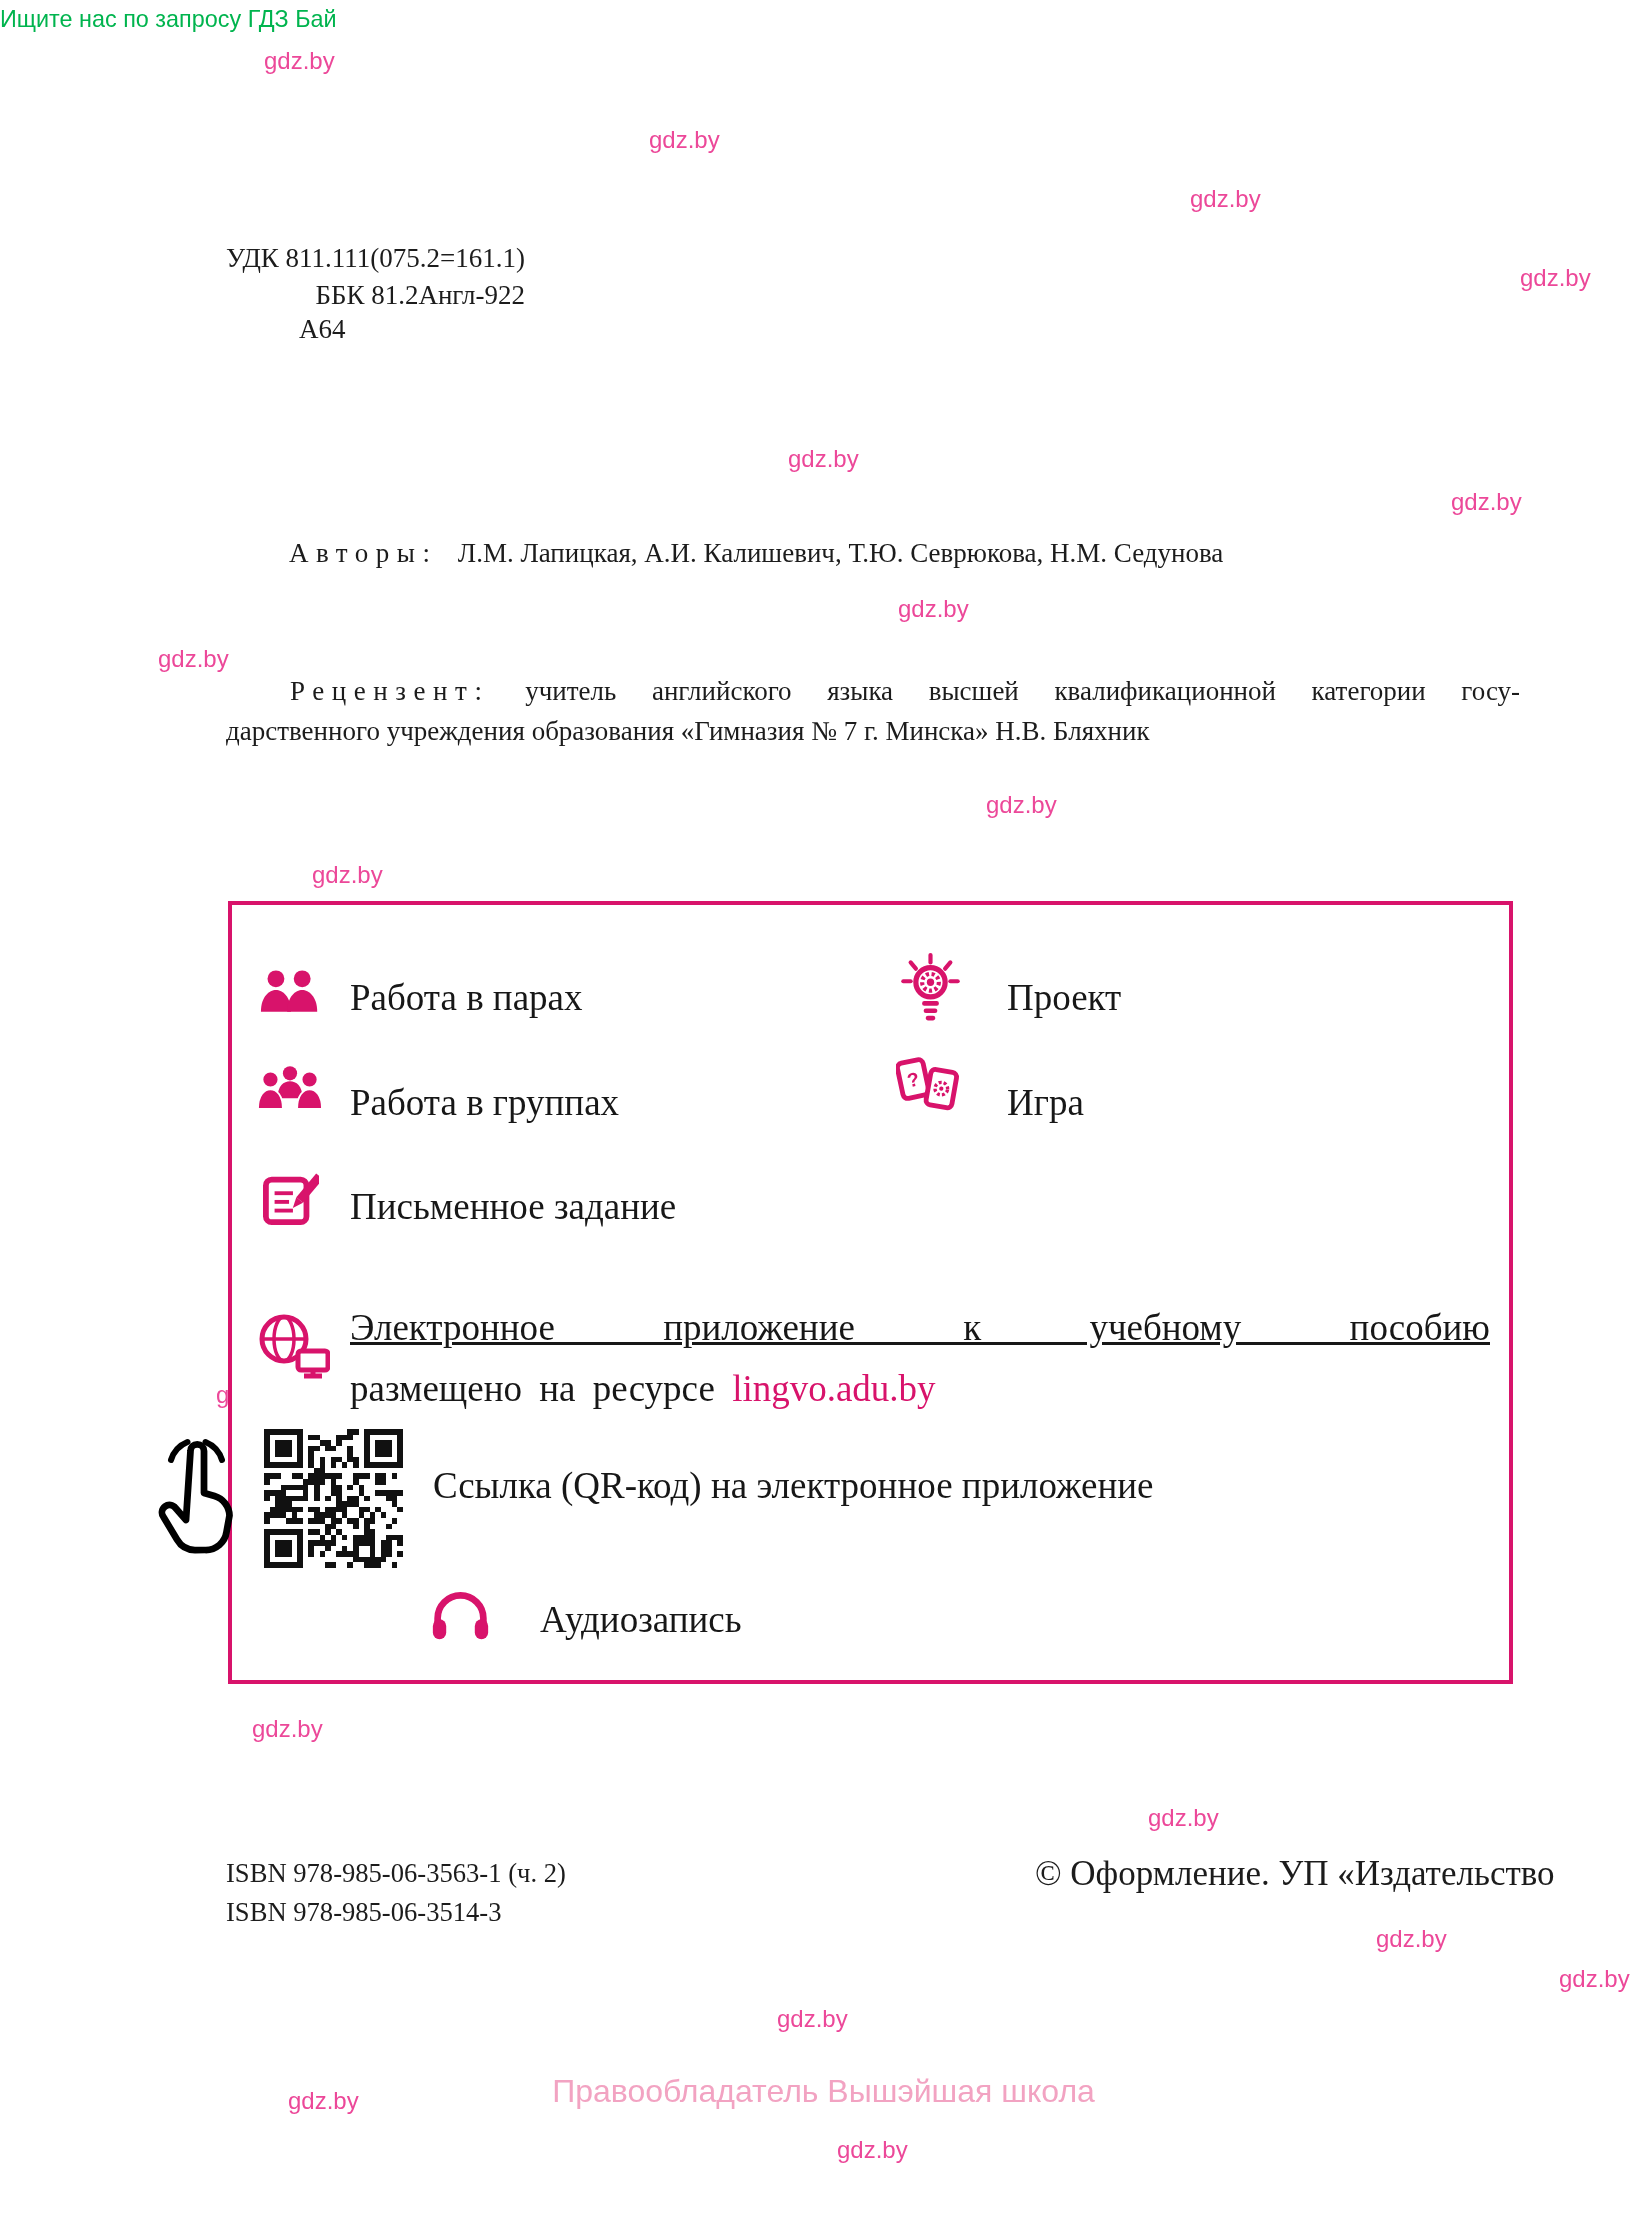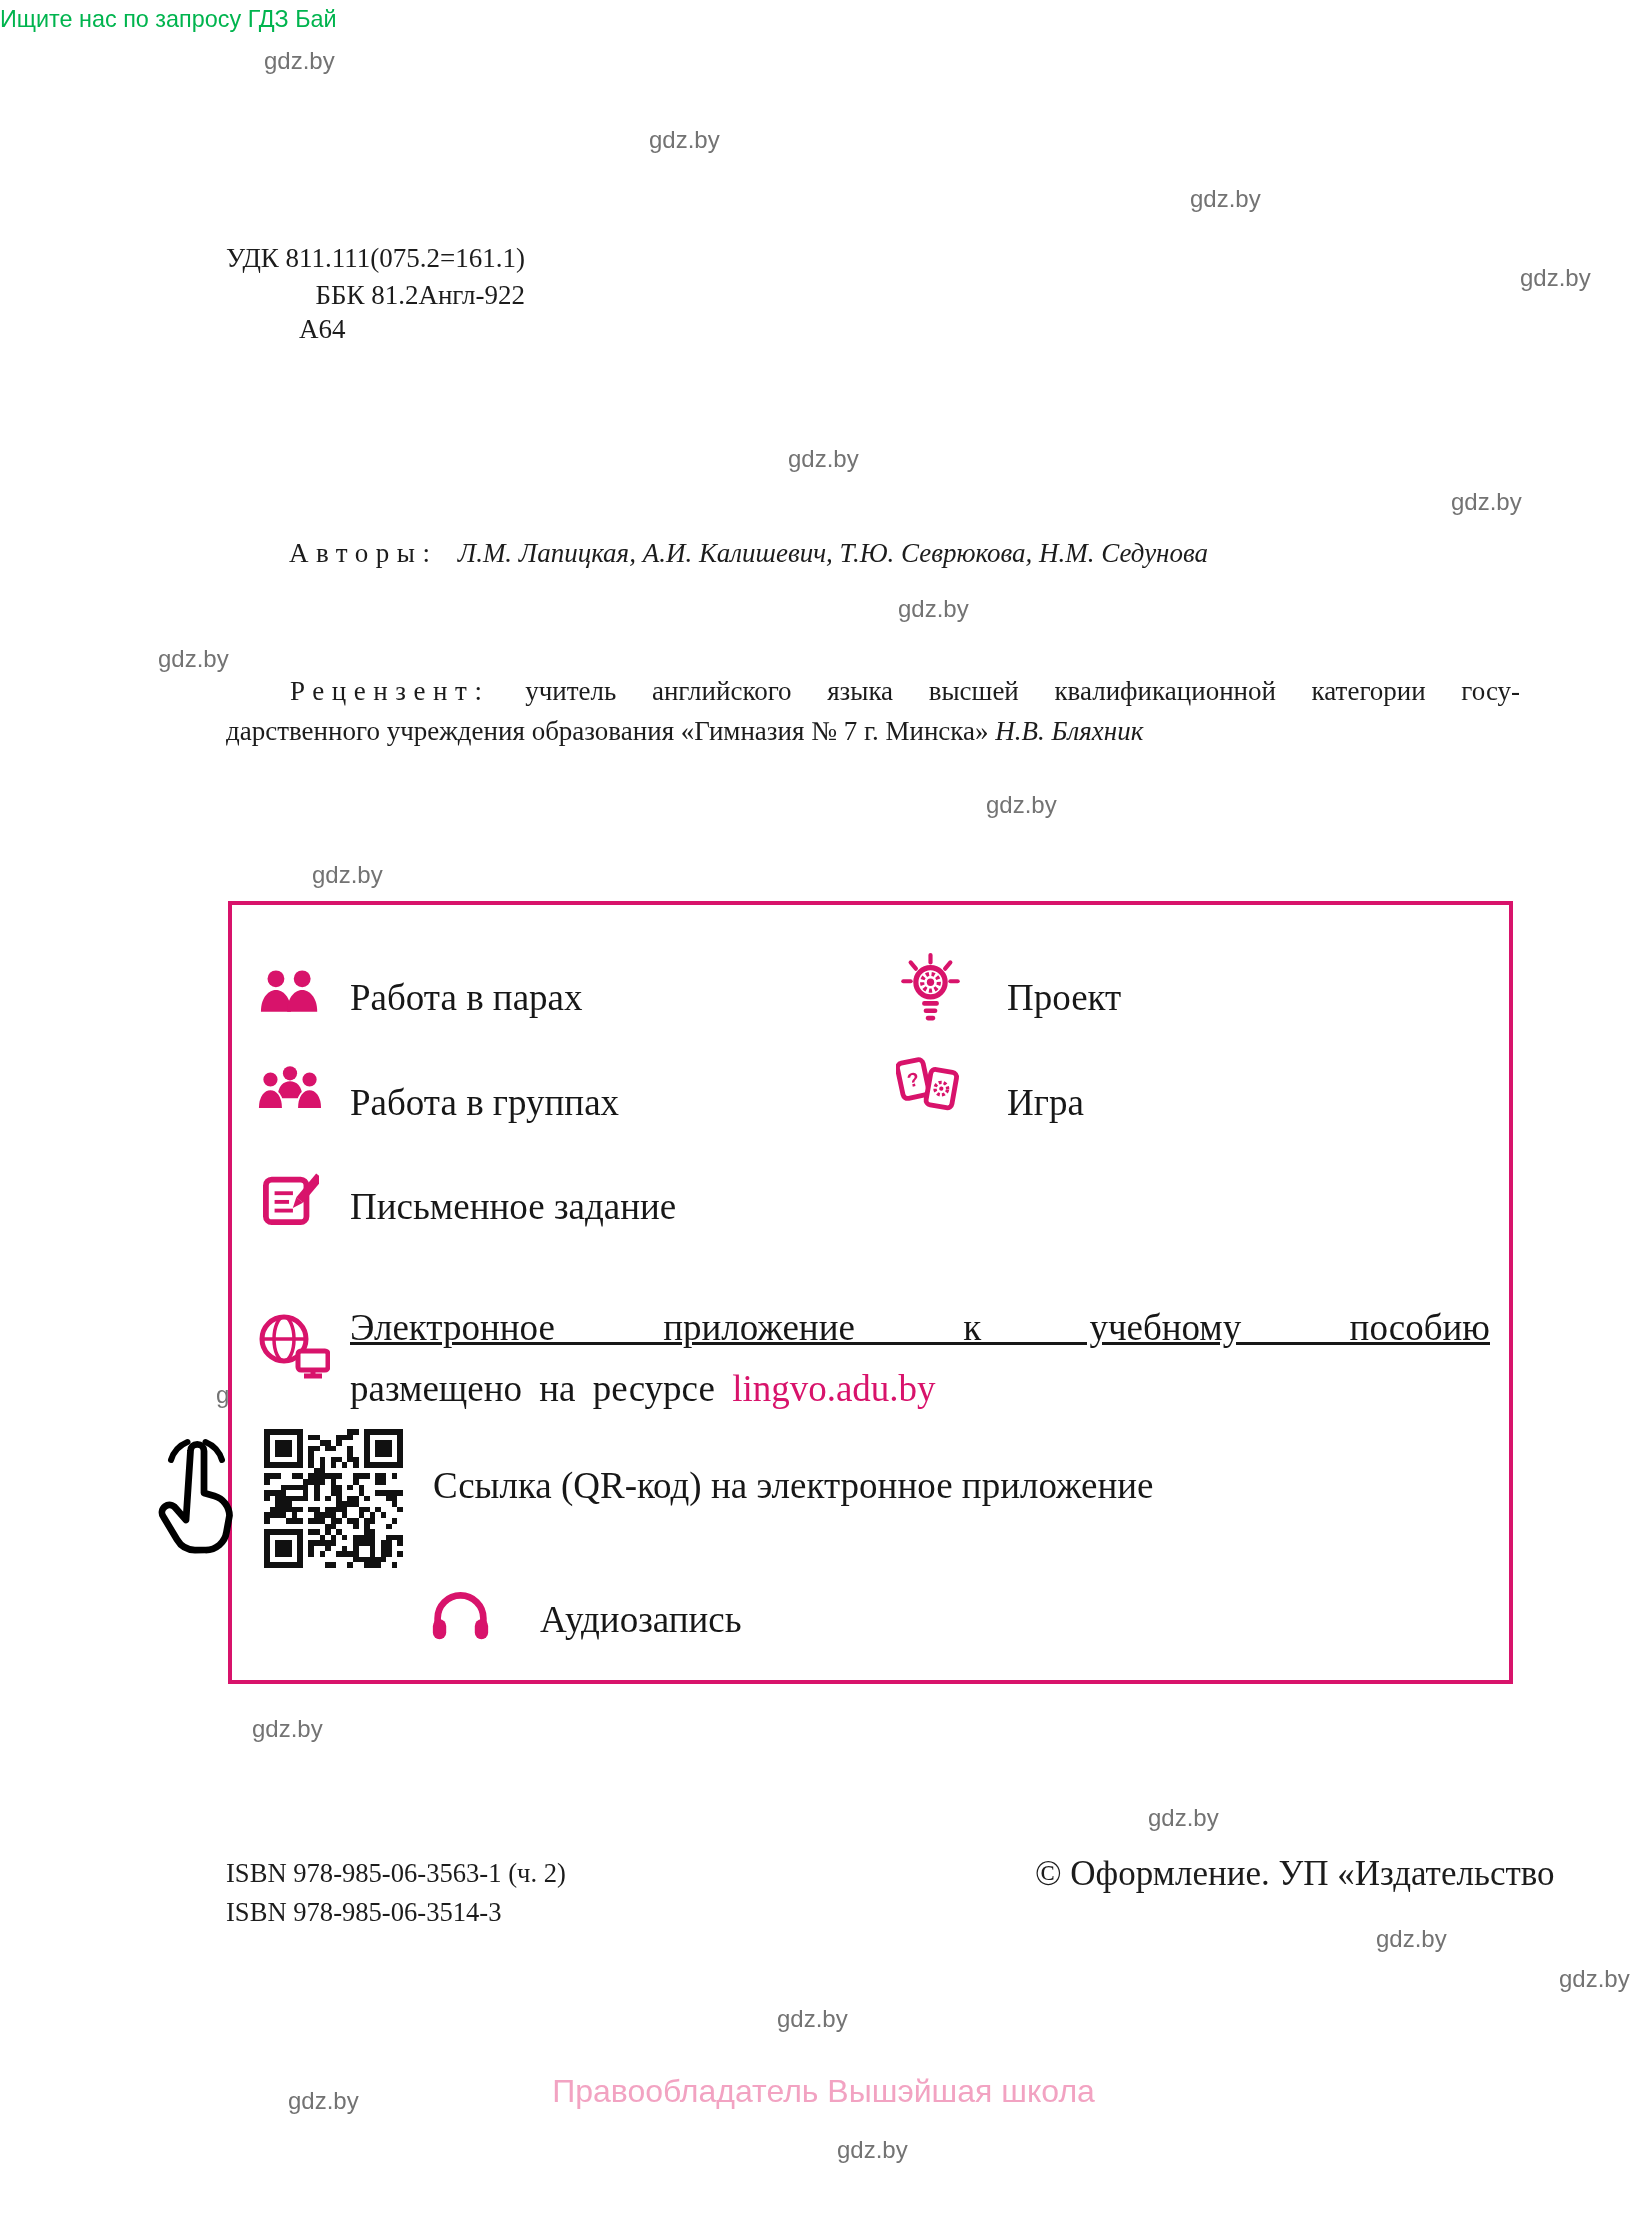--- a/index.html
+++ b/index.html
@@ -21,28 +21,28 @@
   }
   .promo{
     position:absolute;top:6.4px;left:0;width:100%;
     text-align:left;
     font-family:"Liberation Sans","DejaVu Sans",sans-serif;
     font-size:23.4px;color:var(--green);
   }
   .wm{
     position:absolute;
     font-family:"Liberation Sans","DejaVu Sans",sans-serif;
-    font-size:24px;color:#737373;white-space:nowrap;
+    font-size:24px;color:#ec4899;white-space:nowrap;
   }
   .body-text{font-size:27px;line-height:37px;}
   .udk-block{position:absolute;left:226px;top:240px;text-align:right;}
   .udk-code{position:absolute;left:299px;top:314px;font-size:27px;}
   .authors-line{position:absolute;left:289px;top:538px;font-size:27px;white-space:nowrap;}
   .spaced{letter-spacing:.28em;}
-  .it{font-style:italic;}
+  .it{}
   .reviewer{position:absolute;left:226px;top:671px;width:1294px;font-size:27px;line-height:40px;}
   .reviewer .l1{text-align:justify;text-align-last:justify;text-indent:64px;}
   .legend-box{
     position:absolute;left:228px;top:901px;width:1285px;height:783px;
     border:4px solid var(--pink);background:#fff;box-sizing:border-box;
   }
   .legend-label{
     position:absolute;font-size:37px;color:#171717;white-space:nowrap;
   }
   .licon{position:absolute;}

